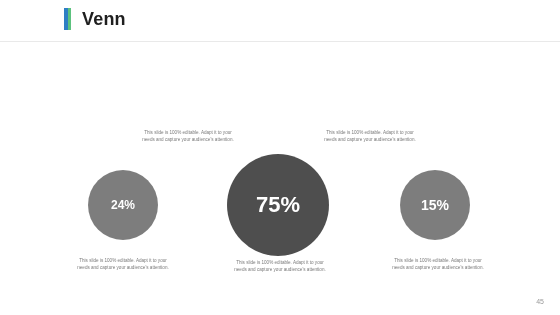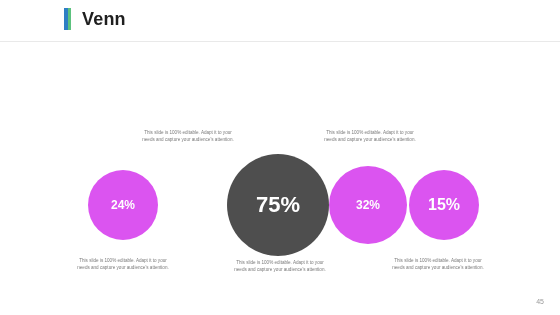--- a/index.html
+++ b/index.html
@@ -73,29 +73,29 @@
     justify-content: center;
     color: #ffffff;
     font-weight: bold;
     opacity: 0.92;
   }
   .circle span {
     pointer-events: none;
     text-shadow: 0 0 1px rgba(0,0,0,0.04);
   }
 
-  .c-green { background: #d946ef; }
+  .c-green { background: #737373; }
   .c-blue  { background: #404040; }
 
   
   .c1 { left: 88px;  top: 129px; width: 70px; height: 70px; font-size: 12px; z-index: 3; }
   .c2 { left: 148px; top: 125px; width: 78px; height: 78px; font-size: 12px; z-index: 2; }
   .c3 { left: 227px; top: 113px; width: 102px; height: 102px; font-size: 22px; z-index: 5; }
   .c4 { left: 329px; top: 125px; width: 78px; height: 78px; font-size: 12px; z-index: 2; }
-  .c5 { left: 409px; top: 129px; width: 70px; height: 70px; font-size: 16px; z-index: 3; }
+  .c5 { left: 400px; top: 129px; width: 70px; height: 70px; font-size: 14px; z-index: 3; }
 
   
   .callout {
     position: absolute;
     font-size: 4.6px;
     line-height: 7.2px;
     color: #7b7b7b;
     text-align: center;
     width: 96px;
   }
@@ -130,23 +130,20 @@
 
   <div class="callout t-top-2">This slide is 100% editable. Adapt it to your needs and capture your audience's attention.</div>
   <div class="callout t-top-4">This slide is 100% editable. Adapt it to your needs and capture your audience's attention.</div>
 
   <div class="circle c-green c1">
     <span>24%</span>
   </div>
   <div class="circle c-blue c3">
     <span>75%</span>
   </div>
-  <div class="circle c-green c4">
-    <span>32%</span>
-  </div>
   <div class="circle c-green c5">
     <span>15%</span>
   </div>
 
   <div class="callout t-bot-1">This slide is 100% editable. Adapt it to your needs and capture your audience's attention.</div>
   <div class="callout t-bot-3">This slide is 100% editable. Adapt it to your needs and capture your audience's attention.</div>
   <div class="callout t-bot-5">This slide is 100% editable. Adapt it to your needs and capture your audience's attention.</div>
 </div>
 
 <div class="page-number">45</div>

